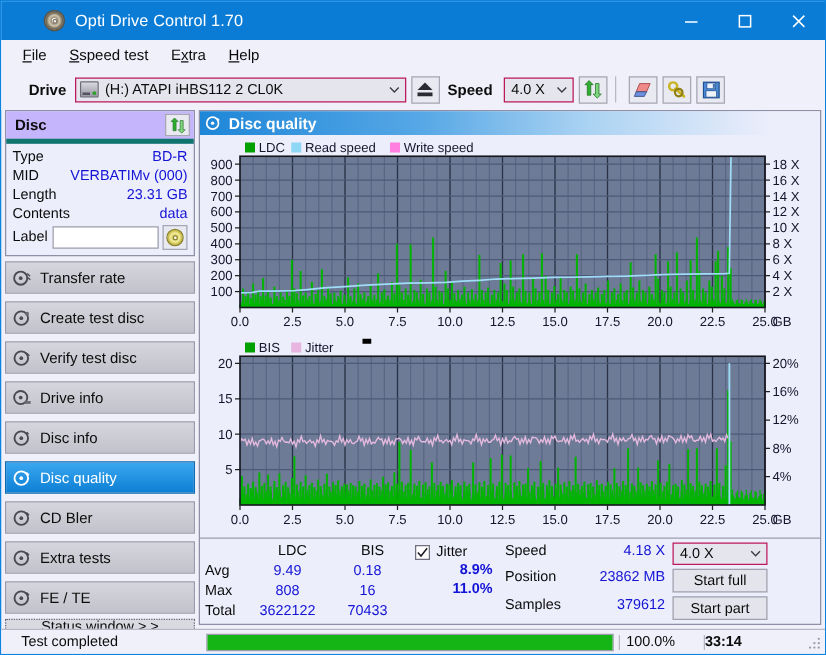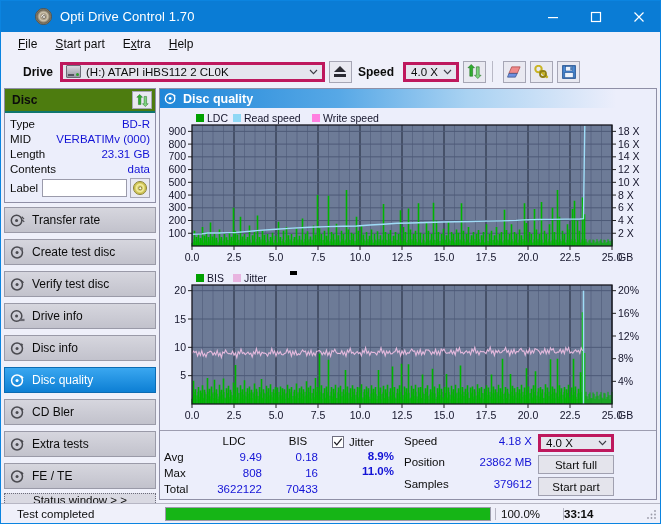--- a/index.html
+++ b/index.html
@@ -50,21 +50,21 @@
   }
   .menuitem{padding:2px 9px;}
   .menuitem u{text-decoration:underline;}
   
   .toolbar{
     height:33px;display:flex;align-items:center;flex:0 0 auto;
     padding:0 16px;background:#eff0fa;
   }
   .tb-label{font-size:12px;font-weight:bold;color:#0c0c0c;margin:0 7px 0 6px;}
   .combo{
-    height:20px;background:#e5e5ee;border:3px solid #be185d;
+    height:20px;background:#e5e5ee;border:1px solid #be185d;
     display:flex;align-items:center;box-sizing:border-box;
     font-size:11.5px;color:#0c0c0c;position:relative;
   }
   .combo .chev{
     margin-left:auto;width:17px;display:flex;align-items:center;justify-content:center;
     color:#4a4a55;font-size:9px;
   }
   .drive-combo{width:265px;padding-left:3px;}
   .drive-glyph{
     width:15px;height:13px;margin-right:5px;flex:0 0 auto;position:relative;
@@ -97,22 +97,22 @@
   
   .eraser-ic{width:17px;height:14px;position:relative;}
   
   .main{flex:1 1 auto;display:flex;padding:0 3px 0 3px;gap:3px;min-height:0;}
   
   .left{width:152px;flex:0 0 152px;display:flex;flex-direction:column;}
   .disc-box{
     border:1px solid #8f8fa6;background:#eceefb;box-sizing:border-box;
   }
   .disc-head{
-    display:flex;align-items:center;height:22px;border-bottom:2px solid #0f766e;
-    background:#4d7c0f;padding:0 3px;
+    display:flex;align-items:center;height:22px;border-bottom:4px solid #0f766e;
+    background:#c4b5fd;padding:0 3px;
   }
   .disc-head .t{font-weight:bold;font-size:12px;color:#0c0c0c;flex:1;padding-left:4px;}
   .disc-rows{padding:3px 5px 4px 5px;}
   .drow{display:flex;height:15px;align-items:center;font-size:11.5px;}
   .drow .k{color:#0c0c0c;}
   .drow .v{margin-left:auto;color:#1313d6;}
   .label-row{display:flex;align-items:center;margin-top:2px;height:20px;}
   .label-row .k{font-size:11.5px;color:#0c0c0c;margin-right:4px;text-align:center;}
   .label-inp{
     flex:1;height:18px;border:1px solid #9b9bab;background:#fff;box-sizing:border-box;
@@ -166,21 +166,21 @@
   .chart-wrap svg{display:block;}
   
   .stats{
     flex:0 0 auto;border-top:1px solid #9d9db0;padding:3px 4px 2px 4px;
     display:flex;font-size:11.5px;position:relative;
   }
   .st-grid{display:grid;grid-template-columns:34px 72px 56px;row-gap:1px;}
   .st-grid div{height:15px;line-height:15px;}
   .st-h{text-align:center;color:#0c0c0c;}
   .st-k{color:#0c0c0c;}
-  .st-v{text-align:right;color:#1313d6;padding-right:8px;}
+  .st-v{text-align:center;color:#1313d6;padding-right:8px;}
   .jit-col{margin-left:6px;display:flex;flex-direction:column;}
   .jit-top{display:flex;align-items:center;height:15px;}
   .chk{
     width:12px;height:12px;border:1px solid #6f6f80;background:#fff;box-sizing:border-box;
     display:flex;align-items:center;justify-content:center;margin-right:5px;
   }
   .jit-lbl{color:#0c0c0c;}
   .jit-v{height:15px;line-height:15px;text-align:right;color:#1313d6;width:62px;font-weight:bold;}
   .sp-col{margin-left:10px;display:grid;grid-template-columns:54px 74px;row-gap:1px;}
   .sp-col div{height:15px;line-height:15px;}
@@ -229,21 +229,21 @@
       <div class="winbtn">
         <svg width="12" height="12" viewBox="0 0 12 12">
             <path d="M1.5 1.5 L10.5 10.5 M10.5 1.5 L1.5 10.5" stroke="#fff" stroke-width="1.2"></path>
           </svg>
       </div>
     </div>
   </div>
 
   <div class="menubar">
     <div class="menuitem"><u>F</u><span>ile</span></div>
-    <div class="menuitem"><u>S</u><span>tart part</span></div>
+    <div class="menuitem"><u>S</u><span>speed test</span></div>
     <div class="menuitem">E<u>x</u><span>tra</span></div>
     <div class="menuitem"><u>H</u><span>elp</span></div>
   </div>
 
   <div class="toolbar">
     <div class="tb-label">Drive</div>
     <div class="combo drive-combo">
       <div class="drive-glyph"></div>
       <div class="drive-text">(H:)  ATAPI iHBS112  2 CL0K</div>
       <div class="chev">

